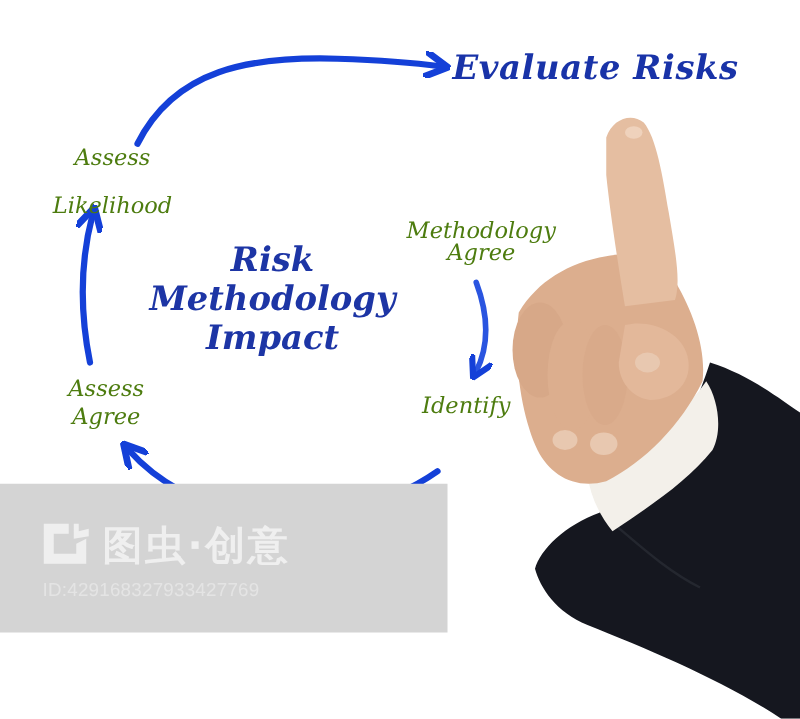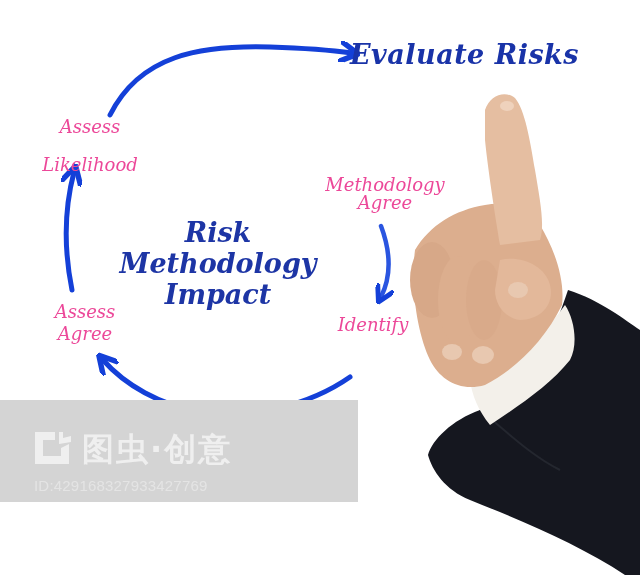--- a/index.html
+++ b/index.html
@@ -2,30 +2,30 @@
 <html><head>
 <meta charset="utf-8">
 <style>
   html, body { margin: 0; padding: 0; background: #ffffff; }
   body { width: 640px; height: 575px; position: relative; overflow: hidden; }
   .stage { position: absolute; left: 0; top: 0; width: 640px; height: 575px; background: #ffffff; }
   .script {
     position: absolute;
     font-family: "DejaVu Serif", serif;
     font-style: italic;
-    color: #ec4899;
+    color: #4d7c0f;
     white-space: nowrap;
     line-height: 1;
   }
   .label-md { font-size: 18px; text-align: center; }
   .title { font-size: 27px; font-weight: bold; color: #1933a8; letter-spacing: 0.5px; }
   .center-title { font-size: 27px; text-align: center; line-height: 31px; font-weight: bold; color: #1d35a5; }
   svg.layer { position: absolute; left: 0; top: 0; }
   .wm-box {
-    position: absolute; left: 0; top: 400px; width: 358px; height: 102px;
+    position: absolute; left: 0; top: 387px; width: 358px; height: 119px;
     background: #d4d4d4;
   }
   .wm-brand {
     position: absolute; left: 36px; top: 28px;
     font-family: "DejaVu Sans", sans-serif; font-size: 32px; font-weight: bold;
     color: #efefef; letter-spacing: 2px;
   }
   .wm-logo { position: absolute; left: 33px; top: 30px; width: 40px; height: 36px; }
   .wm-id {
     position: absolute; left: 34px; top: 77px;
@@ -54,35 +54,35 @@
     <path d="M110,115 C140,55 200,45 270,47 C300,48 330,50 352,53" fill="none" stroke="#1440d8" stroke-width="5" stroke-linecap="round" marker-end="url(#ah)"></path>
 
     <path d="M72,290 C64,250 64,210 74,172" fill="none" stroke="#1440d8" stroke-width="5" stroke-linecap="round" marker-end="url(#ah)"></path>
 
     <path d="M381,226 C390,250 392,275 381,297" fill="none" stroke="#2a55e0" stroke-width="4.5" stroke-linecap="round" marker-end="url(#ah)"></path>
 
     <path d="M350,377 C310,405 250,420 200,412 C160,405 125,385 103,360" fill="none" stroke="#1440d8" stroke-width="5" stroke-linecap="round" marker-end="url(#ah)"></path>
   </svg>
 
 
-  <div class="script title" style="left:350px; top:41px;">
+  <div class="script title" style="left:362px; top:41px;">
     <span>Evaluate Risks</span>
   </div>
 
   <div class="script label-md" style="left:22px; top:118px; width:136px;">
     <div>Assess</div>
     <div style="margin-top:20px;">Likelihood</div>
   </div>
 
   <div class="script label-md" style="left:306px; top:172px; width:158px;">
     <div style="margin-top:4px;">Methodology</div>
     <div>Agree</div>
   </div>
 
-  <div class="script center-title" style="left:108px; top:193px; width:220px;margin-top:24px;">
+  <div class="script center-title" style="left:108px; top:193px; width:220px;">
     <div>Risk</div>
     <div>Methodology</div>
     <div>Impact</div>
   </div>
 
   <div class="script label-md" style="left:30px; top:303px; width:110px;">
     <div>Assess</div>
     <div style="margin-top:4px;">Agree</div>
   </div>
 

